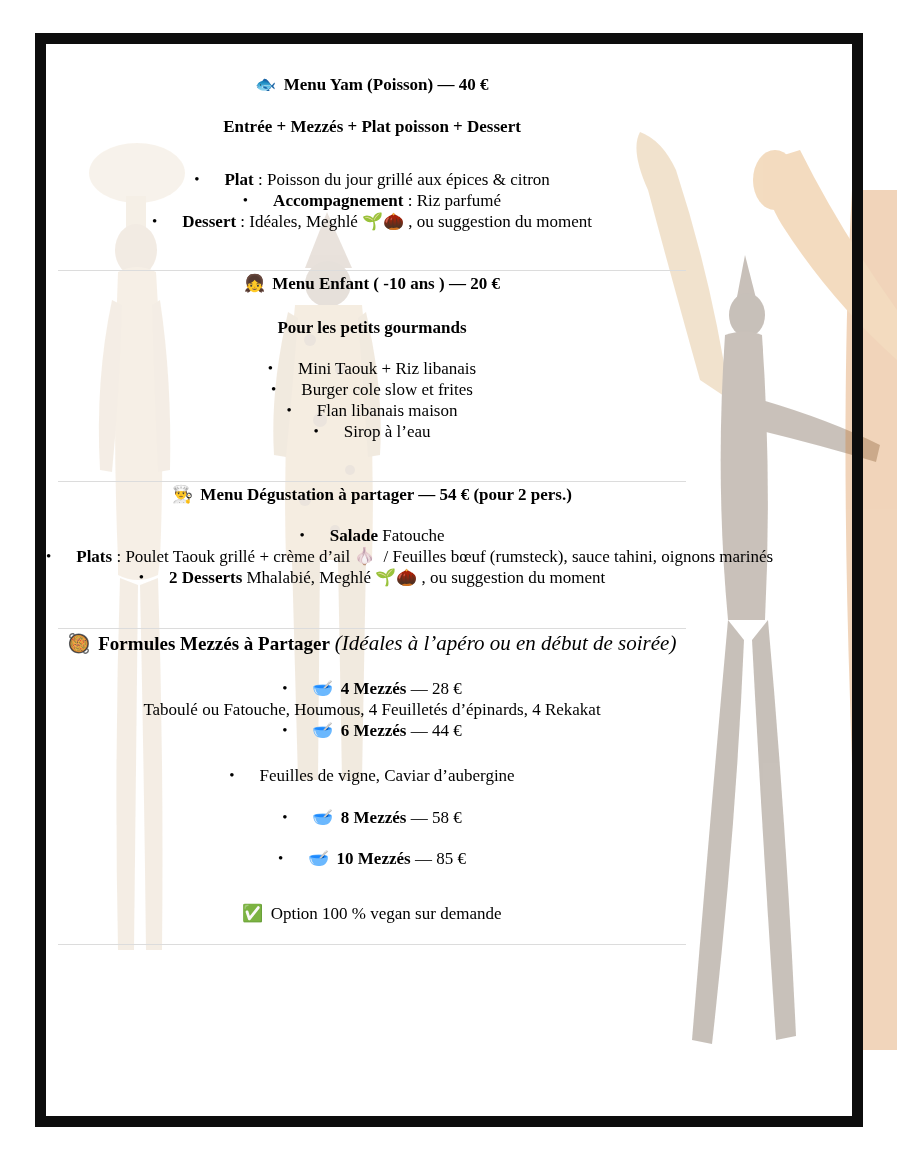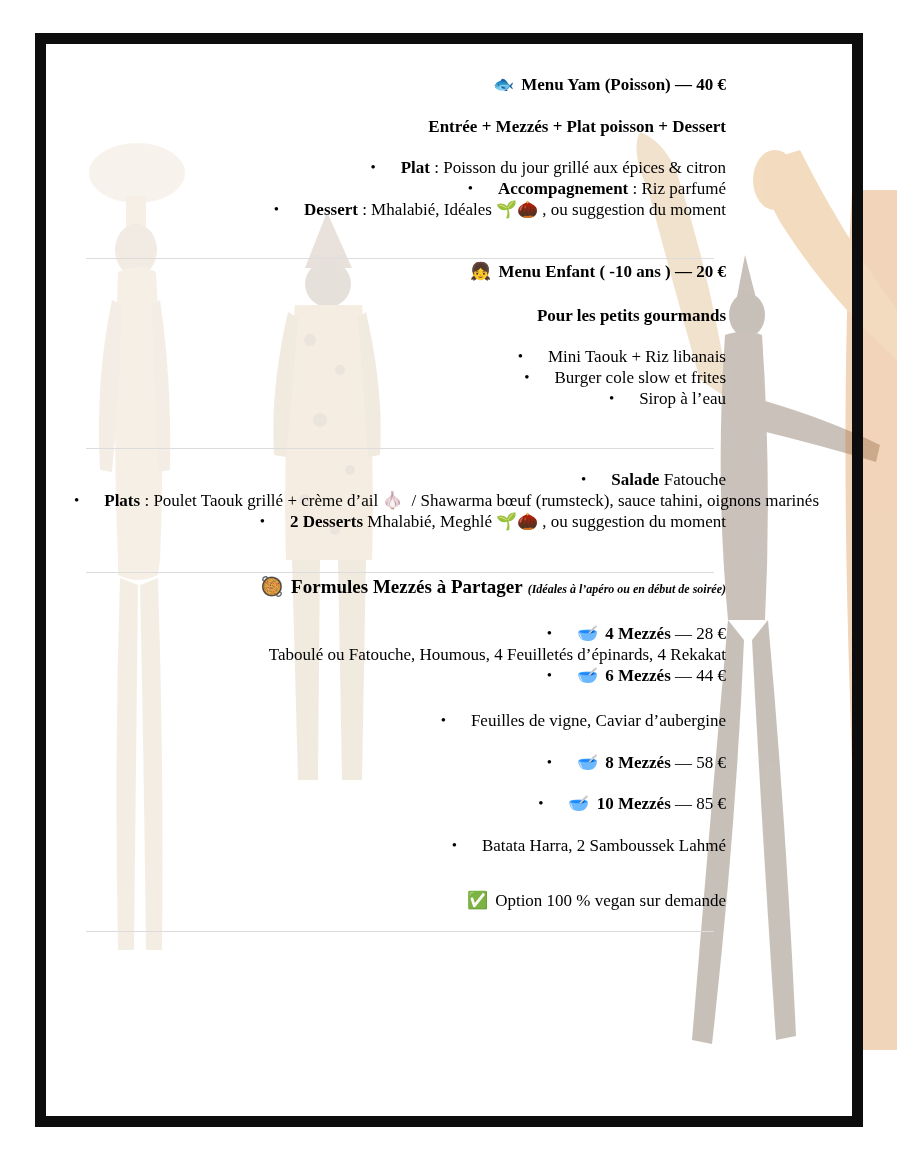--- a/index.html
+++ b/index.html
@@ -6,26 +6,26 @@
   body{
     width:897px;height:1161px;position:relative;background:#ffffff;overflow:hidden;
     font-family:"Liberation Serif","DejaVu Serif",serif;color:#000;
   }
   .watermark{position:absolute;left:0;top:0;width:897px;height:1161px;z-index:0;}
   .frame{
     position:absolute;left:35px;top:33px;width:806px;height:1072px;
     border:11px solid #0d0d0d;z-index:2;pointer-events:none;background:transparent;
   }
   .content{
-    position:absolute;left:46px;top:44px;width:652px;z-index:3;text-align:right;padding-left:28px;
+    position:absolute;left:46px;top:44px;width:652px;z-index:3;text-align:center;
   }
   .ln{margin:0;font-size:17px;line-height:21px;white-space:nowrap;}
   .ln b{font-weight:bold;}
   .big{font-size:19px;line-height:24px;}
-  .big i{font-size:12px;font-weight:bold;margin-left:5px;}
+  .big i{font-size:21px;font-weight:normal;margin-left:5px;}
   .blt{display:inline-block;margin-right:25px;font-size:15px;vertical-align:1px;}
   .emoji{margin-right:7px;}
   .emoji-mid{margin:0 4px;}
   .divider{height:1px;background:#dcdcdc;margin-left:12px;margin-right:12px;}
   section{margin:0;padding:0;}
 </style>
 </head>
 <body>
 
 <svg class="watermark" viewBox="0 0 897 1161" xmlns="http://www.w3.org/2000/svg" aria-hidden="true">
@@ -74,59 +74,60 @@
   </g>
 </svg>
 
 <div class="frame"></div>
 
 <div class="content">
 
   <section>
     <p class="ln" style="margin-top:30px"><span class="emoji">🐟</span><b>Menu Yam (Poisson) — 40 €</b></p>
     <p class="ln" style="margin-top:21px"><b>Entrée + Mezzés + Plat poisson + Dessert</b></p>
-    <p class="ln" style="margin-top:20px"><span class="blt">•</span><b>Plat</b><span> : Poisson du jour grillé aux épices &amp; citron</span></p>
+    <p class="ln" style="margin-top:32px"><span class="blt">•</span><b>Plat</b><span> : Poisson du jour grillé aux épices &amp; citron</span></p>
     <p class="ln"><span class="blt">•</span><b>Accompagnement</b><span> : Riz parfumé</span></p>
-    <p class="ln"><span class="blt">•</span><b>Dessert</b><span> : Mhalabié, Idéales</span><span class="emoji-mid">🌱🌰</span><span>,  ou suggestion du moment</span></p>
+    <p class="ln"><span class="blt">•</span><b>Dessert</b><span> : Idéales, Meghlé</span><span class="emoji-mid">🌱🌰</span><span>,  ou suggestion du moment</span></p>
   </section>
 
   <div class="divider" style="margin-top:38px"></div>
 
   <section>
     <p class="ln" style="margin-top:2px"><span class="emoji">👧</span><b>Menu Enfant ( -10 ans ) — 20 €</b></p>
     <p class="ln" style="margin-top:23px"><b>Pour les petits gourmands</b></p>
     <p class="ln" style="margin-top:20px"><span class="blt">•</span><span>Mini Taouk + Riz libanais</span></p>
     <p class="ln"><span class="blt">•</span><span>Burger cole slow et frites</span></p>
+    <p class="ln"><span class="blt">•</span><span>Flan libanais maison</span></p>
     <p class="ln"><span class="blt">•</span><span>Sirop à l’eau</span></p>
   </section>
 
   <div class="divider" style="margin-top:39px"></div>
 
   <section>
+    <p class="ln" style="margin-top:2px"><span class="emoji">👨‍🍳</span><b>Menu Dégustation à partager — 54 € (pour 2 pers.)</b></p>
     <p class="ln" style="margin-top:20px"><span class="blt">•</span><b>Salade</b><span> Fatouche</span></p>
-    <p class="ln"><span class="blt">•</span><b>Plats</b><span> : Poulet Taouk grillé + crème d’ail</span><span class="emoji-mid">🧄</span><span> / Shawarma bœuf (rumsteck), sauce tahini, oignons marinés</span></p>
+    <p class="ln"><span class="blt">•</span><b>Plats</b><span> : Poulet Taouk grillé + crème d’ail</span><span class="emoji-mid">🧄</span><span> / Feuilles bœuf (rumsteck), sauce tahini, oignons marinés</span></p>
     <p class="ln"><span class="blt">•</span><b>2 Desserts</b><span> Mhalabié, Meghlé</span><span class="emoji-mid">🌱🌰</span><span>,  ou suggestion du moment</span></p>
   </section>
 
   <div class="divider" style="margin-top:40px"></div>
 
   <section>
     <p class="ln big" style="margin-top:2px"><span class="emoji">🥘</span><b>Formules Mezzés à Partager</b><i>(Idéales à l’apéro ou en début de soirée)</i></p>
 
     <p class="ln" style="margin-top:22px"><span class="blt">•</span><span class="emoji">🥣</span><b>4 Mezzés</b><span> — 28 €</span></p>
     <p class="ln"><span>Taboulé ou Fatouche, Houmous, 4 Feuilletés d’épinards, 4 Rekakat</span></p>
     <p class="ln"><span class="blt">•</span><span class="emoji">🥣</span><b>6 Mezzés</b><span> — 44 €</span></p>
 
     <p class="ln" style="margin-top:24px"><span class="blt">•</span><span>Feuilles de vigne, Caviar d’aubergine</span></p>
 
     <p class="ln" style="margin-top:21px"><span class="blt">•</span><span class="emoji">🥣</span><b>8 Mezzés</b><span> — 58 €</span></p>
 
 
     <p class="ln" style="margin-top:20px"><span class="blt">•</span><span class="emoji">🥣</span><b>10 Mezzés</b><span> — 85 €</span></p>
 
-    <p class="ln" style="margin-top:21px"><span class="blt">•</span><span>Batata Harra, 2 Samboussek Lahmé</span></p>
 
     <p class="ln" style="margin-top:34px"><span class="emoji">✅</span><span>Option 100 % vegan sur demande</span></p>
   </section>
 
   <div class="divider" style="margin-top:20px"></div>
 
 </div>
 
 </body></html>

